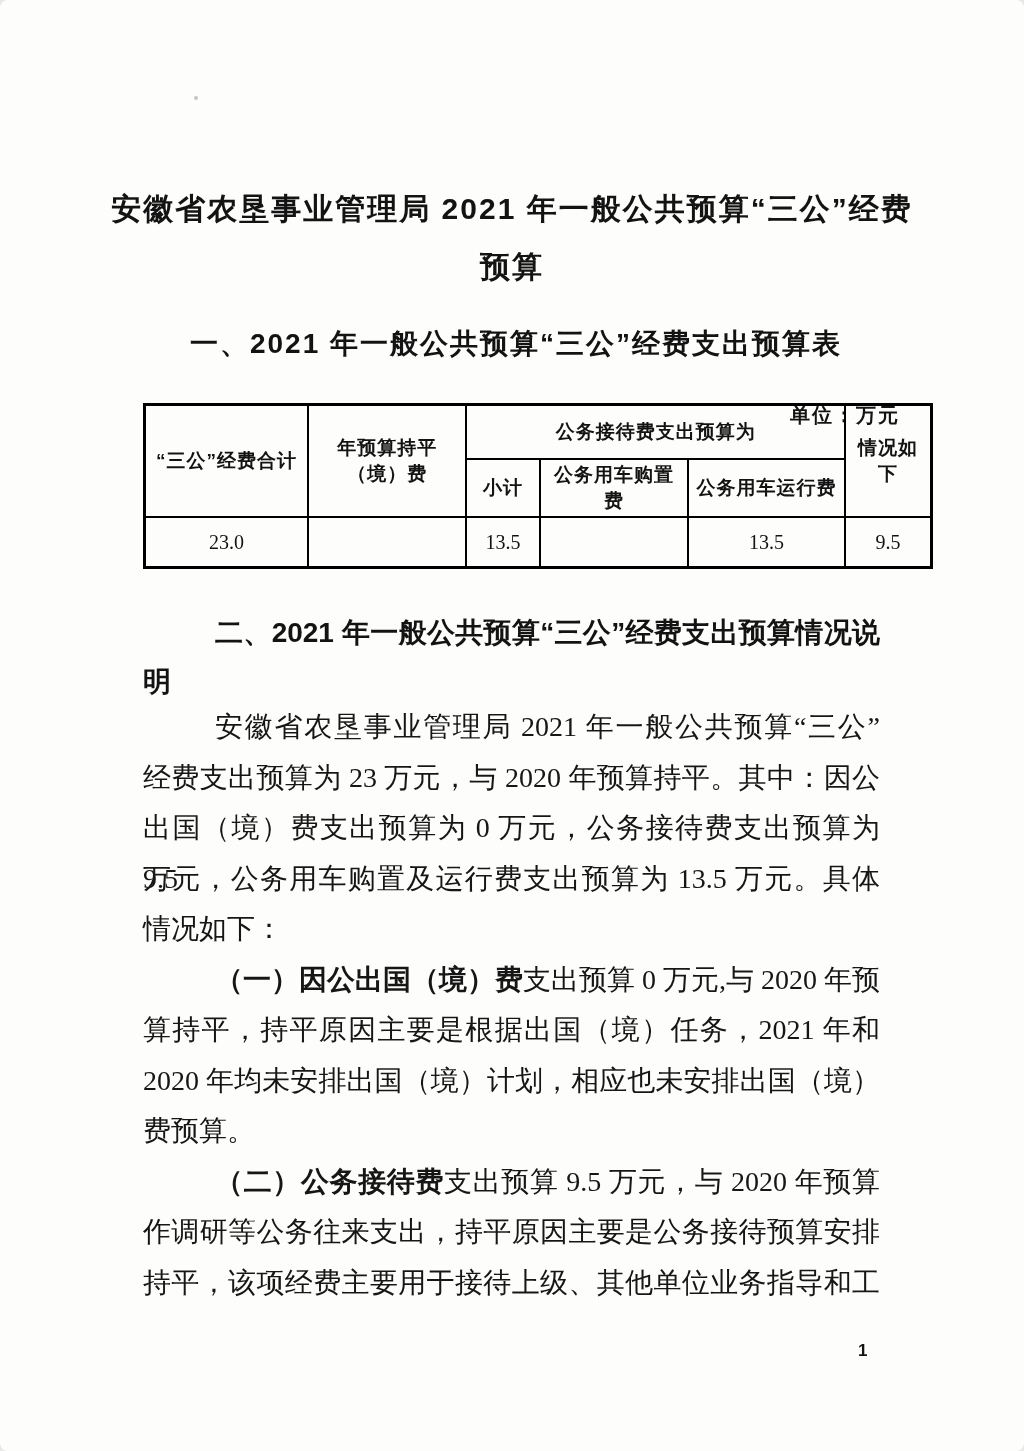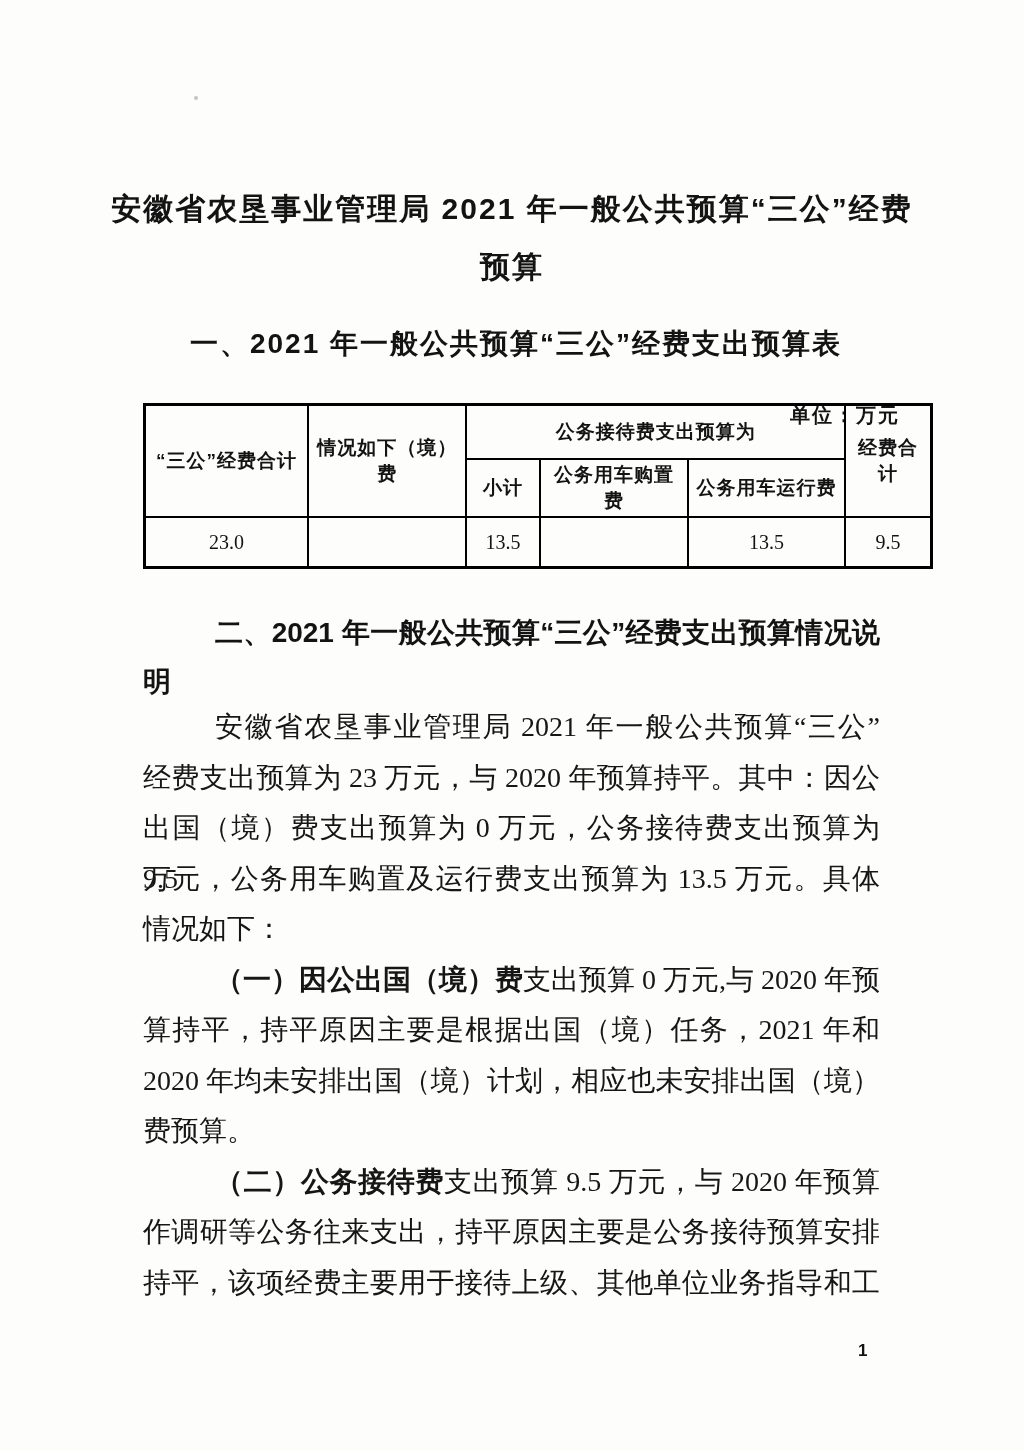--- a/index.html
+++ b/index.html
@@ -5,20 +5,21 @@
   html, body { margin: 0; padding: 0; background: #e8e8e8; }
   .page {
     position: relative;
     width: 1024px;
     height: 1451px;
     margin: 0 auto;
     background: #fdfdfb;
     color: #131313;
     font-family: "Liberation Serif", serif;
     overflow: hidden;
+    border-radius: 8px;
   }
 
   
   .speck {
     position: absolute;
     width: 4px; height: 4px;
     border-radius: 50%;
     background: #c4c4c4;
   }
 
@@ -155,23 +156,23 @@
       <col style="width:20.8%">
       <col style="width:20.1%">
       <col style="width:9.3%">
       <col style="width:18.9%">
       <col style="width:19.9%">
       <col style="width:11.0%">
     </colgroup>
     <tbody>
       <tr class="row-group">
         <td class="hdr" rowspan="2">“三公”经费合计</td>
-        <td class="hdr" rowspan="2">情况如下（境）费</td>
+        <td class="hdr" rowspan="2">年预算持平（境）费</td>
         <td class="hdr" colspan="3">公务接待费支出预算为</td>
-        <td class="hdr" rowspan="2">经费合计</td>
+        <td class="hdr" rowspan="2">情况如下</td>
       </tr>
       <tr class="row-sub">
         <td class="hdr">小计</td>
         <td class="hdr">公务用车购置费</td>
         <td class="hdr">公务用车运行费</td>
       </tr>
       <tr class="row-data">
         <td>23.0</td>
         <td></td>
         <td>13.5</td>

